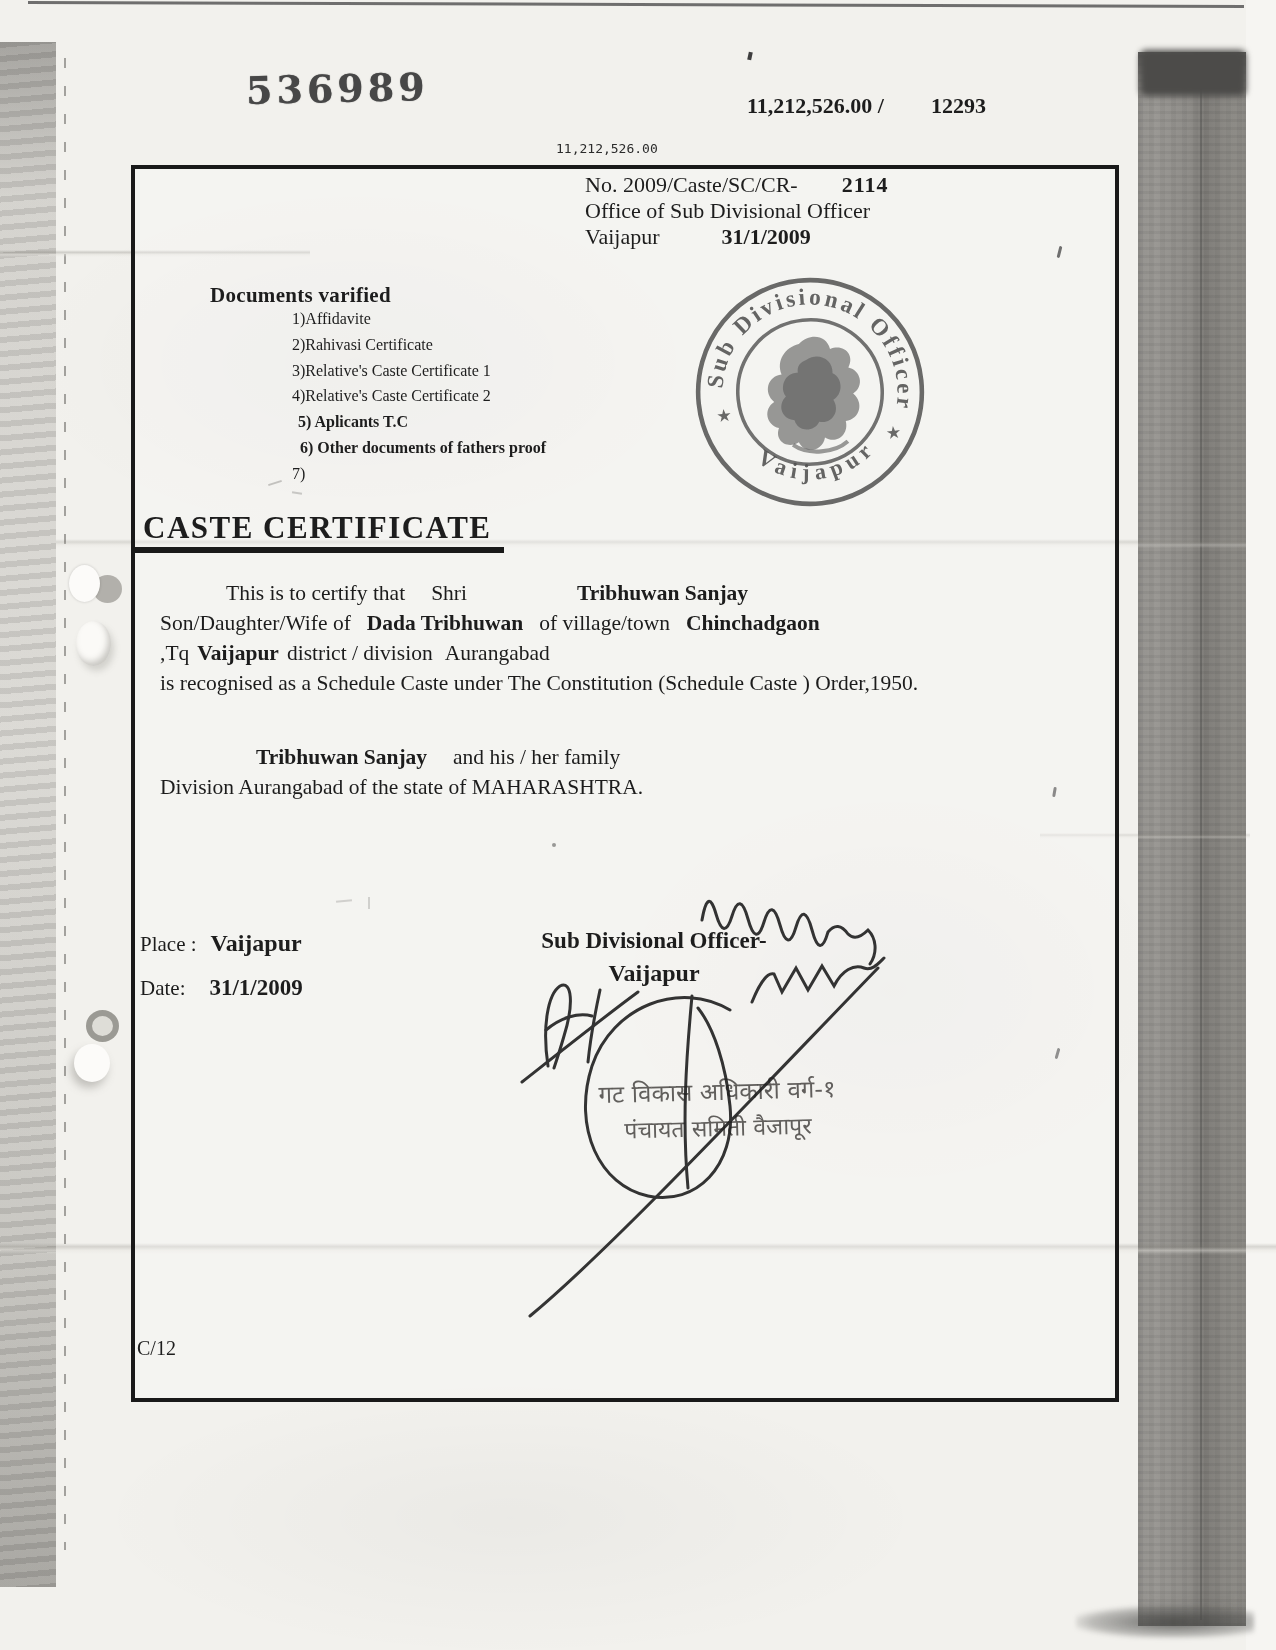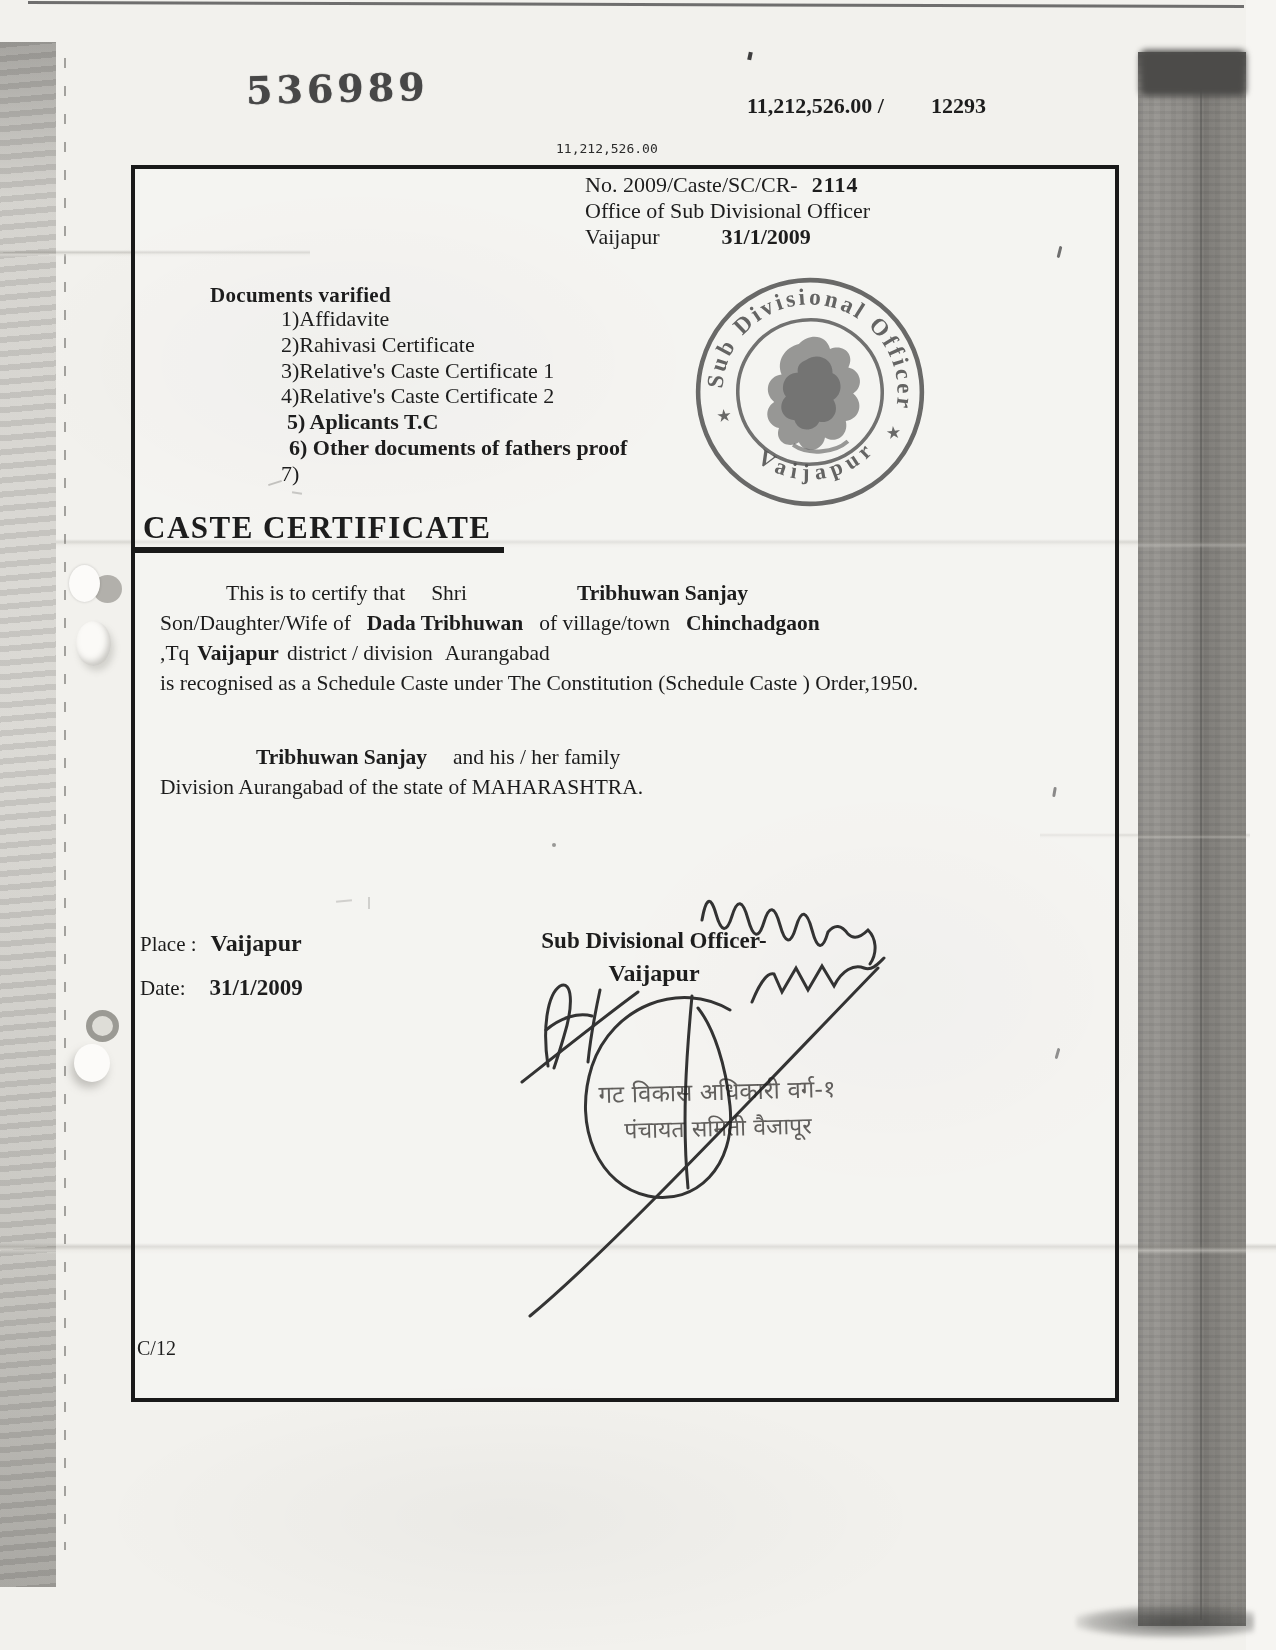--- a/index.html
+++ b/index.html
@@ -69,25 +69,25 @@
     letter-spacing:4px; color:#474747; transform:rotate(-1.2deg); text-shadow:0 0 1px rgba(40,40,40,.6); }
   .amt-small { left:556px; top:107px; font-family:"DejaVu Sans Mono", monospace; font-size:13px; color:#2b2b2b;margin-top:34px; }
   .amt-bold { left:747px; top:93px; font-size:22px; font-weight:bold; color:#1d1d1d; }
   .code-right { left:931px; top:93px; font-size:22px; font-weight:bold; color:#1d1d1d; }
 
   
   .cert-box { left:131px; top:165px; width:988px; height:1237px; border:4px solid #191919;
     background:rgba(253,253,251,.28); }
 
   .box-header { left:585px; top:172px; font-size:22px; line-height:26px; }
-  .box-header .num { font-weight:bold; margin-left:14px; letter-spacing:1px; }
+  .box-header .num { font-weight:bold; margin-left:44px; letter-spacing:1px; }
   .box-header .date { font-weight:bold; margin-left:62px; }
 
   .docs-heading { left:210px; top:283px; font-size:21px; font-weight:bold; letter-spacing:.3px; }
-  .docs-list { left:281px; top:306px; font-size:22px; }
+  .docs-list { left:292px; top:306px; font-size:16px; }
   .docs-list div { line-height:25.8px; }
   .docs-list .b5 { font-weight:bold; padding-left:6px; }
   .docs-list .b6 { font-weight:bold; padding-left:8px; }
 
   
   .seal { left:690px; top:272px; width:240px; height:240px; transform:rotate(-6deg); opacity:.9; }
 
   
   .title-wrap { left:131px; top:510px; width:988px; }
   .title-wrap span { display:inline-block; font-size:31px; font-weight:bold; letter-spacing:1.5px;

